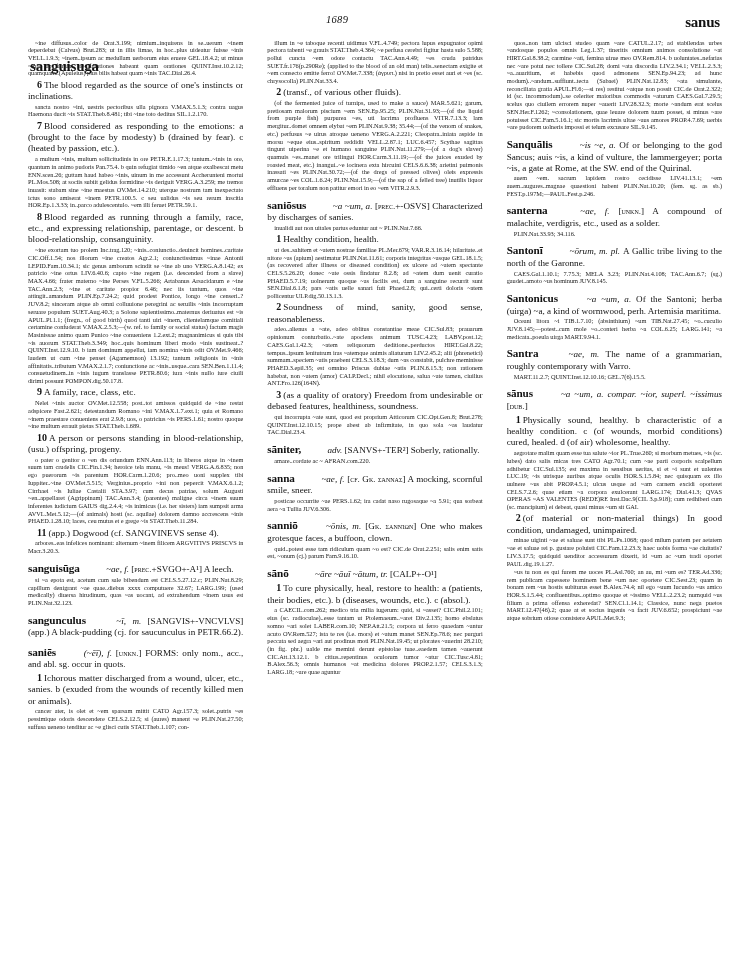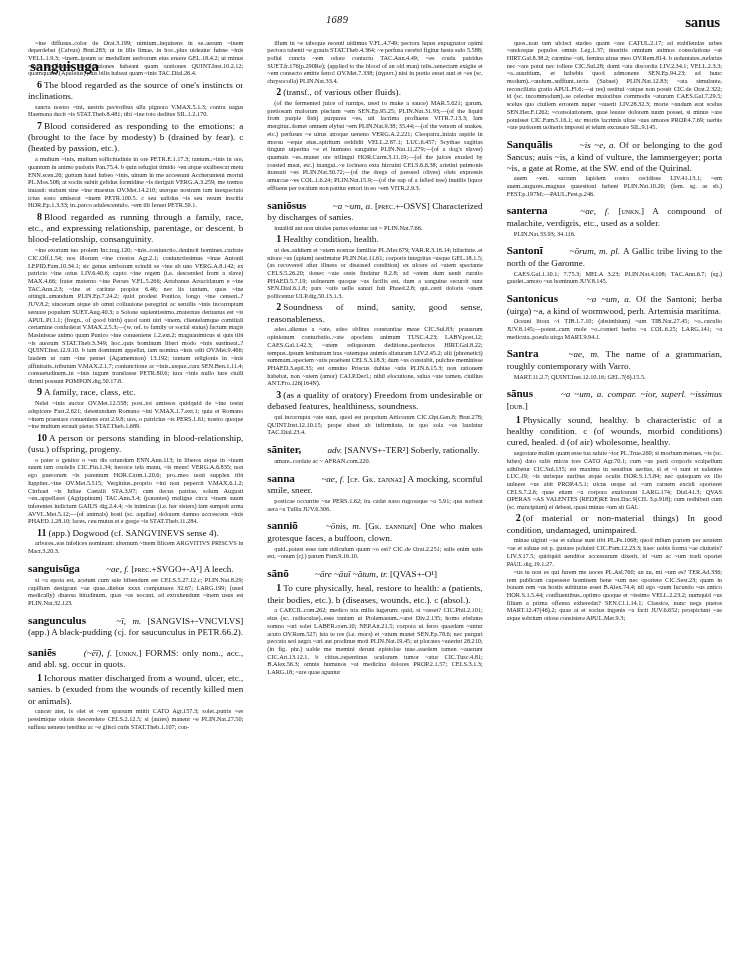--- a/index.html
+++ b/index.html
@@ -154,21 +154,21 @@
         <p class="sense"><span class="num">2</span><span>Soundness of mind, sanity, good sense, reasonableness.</span></p>
         <p class="cites">adeo..alienus a ~ate, adeo oblitus constantiae meae CIC.Sul.83; prauarum opinionum conturbatio..~ate apoclens animum TUSC.4.23; LABV.post.12; CAES.Gal.1.42.3; ~atem reliquorum deditione..perductos HIRT.Gal.8.22; tempus..ipsum lenitutrum iras ~atemque animis aliaturum LIV.2.45.2; alii (phrenetici) summam..speciem ~atis praebent CELS.3.18.3; dum ~as constabit, pulchre meminisse PHAED.3.epil.35; est omnino Priscus dubiae ~atis PLIN.6.15.3; non rationem habebat, non ~atem (amor) CALP.Decl.; nihil elocutione, salua ~ate tamen, ciuilius ANT.Fro.126(164N).</p>
         <p class="sense"><span class="num">3</span><span>(as a quality of oratory) Freedom from undesirable or debased features, healthiness, soundness.</span></p>
         <p class="cites">qui incorrupta ~ate sunt, quod est proprium Atticorum CIC.Opt.Gen.8; Brut.278; QUINT.Inst.12.10.15; prope abest ab infirmitate, in quo sola ~as laudatur TAC.Dial.23.4.</p>
         <p class="headword-line hw-block"><span class="hw">sāniter,</span><span class="gram"> adv. </span><span class="etym">[SANVS+-TER²]</span><span> Soberly, rationally.</span></p>
         <p class="cites">amare..cordate ac ~ AFRAN.com.220.</p>
         <p class="headword-line hw-block"><span class="hw">sanna</span><span class="gram"> ~ae, f. </span><span class="etym">[cf. Gk. σάννας]</span><span> A mocking, scornful smile, sneer.</span></p>
         <p class="cites">posticae occurrite ~ae PERS.1.62; ira cadat naso rugosaque ~a 5.91; qua sorbeat aera ~a Tullia JUV.6.306.</p>
         <p class="headword-line hw-block"><span class="hw">sanniō</span><span class="gram"> ~ōnis, m. </span><span class="etym">[Gk. σαννίων]</span><span> One who makes grotesque faces, a buffoon, clown.</span></p>
         <p class="cites">quid..potest esse tam ridiculum quam ~o est? CIC.de Orat.2.251; salis enim satis est, ~onum (cj.) parum Fam.9.16.10.</p>
-        <p class="headword-line hw-block"><span class="hw">sānō</span><span class="gram"> ~āre ~āuī ~ātum, tr. </span><span class="etym">[QVAS+-O¹]</span><span></span></p>
+        <p class="headword-line hw-block"><span class="hw">sānō</span><span class="gram"> ~āre ~āuī ~ātum, tr. </span><span class="etym">[CALP+-O¹]</span><span></span></p>
         <p class="sense"><span class="num">1</span><span>To cure physically, heal, restore to health: a (patients, their bodies, etc.). b (diseases, wounds, etc.). c (absol.).</span></p>
         <p class="cites">a CAECIL.com.262; medico tria milia iugerum: quid, si ~asset? CIC.Phil.2.101; eius (sc. radioculae)..esse tantam ut Ptolemaeum..~aret Div.2.135; homo ebslatus somno ~ari solet LABER.com.10; NEP.Att.21.5; corpora ui ferro quaedam ~antur acuto OV.Rem.527; ista te res (i.e. mors) et ~atum manet SEN.Ep.78.6; nec purguri peccata sed aegra ~ari aut prodinus moti PLIN.Nat.19.45; ut plorates ~auerint 28.210; (in fig. phr.) ualde me memini derunt epistolae tuae..eaedem tamen ~auerunt CIC.Att.13.12.1. b citius..repentinus oculorum tumor ~atur CIC.Tusc.4.81; B.Alex.56.3; omnis humanos ~at medicina dolores PROP.2.1.57; CELS.3.1.3; LARG.18; ~are quae aguntur</p>
       </div>
     <div class="col" id="col-3">
         <p class="cites">quos..non tam ulcisci studeo quam ~are CATUL.2.17; ad stabilendas urbes ~andosque populos omnis Leg.1.37; tineritis omnium animos consolatione ~at HIRT.Gal.8.38.2; carmine ~ati, femina uirue meo OV.Rem.814. b uoluntates..nefarias nec ~are potui nec tollere CIC.Sul.28; domi ~ata discordia LIV.2.34.1; VELL.2.3.3; ~a..auaritium, et habebis quod admonens SEN.Ep.94.23; ad hunc modum)..~andum..suffiunt..tecta (Sabaei) PLIN.Nat.12.83; ~ata simulante, reconciliata gratia APUL.Fl.6;—si res) restitui ~atque non possit CIC.de Orat.2.322; id (sc. incommodum)..se celeriter maioribus commodis ~aturum CAES.Gal.7.29.5; scelus quo ciuilem errorem nuper ~auerit LIV.28.32.3; morte ~andum erat scelus SEN.Her.F.1262; ~consolationem, quae leuare dolorem tuum posset, si minus ~are potuisset CIC.Fam.5.16.1; sic mortis lacrimis ultae ~aus amores PROP.4.7.69; uerbis ~are pudorem uolneris impossi et telum excusare SIL.9.145.</p>
         <p class="headword-line hw-block"><span class="hw">Sanquālis</span><span class="gram"> ~is ~e, a. </span><span class="etym"></span><span> Of or belonging to the god Sancus; auis ~is, a kind of vulture, the lammergeyer; porta ~is, a gate at Rome, at the SW. end of the Quirinal.</span></p>
         <p class="cites">auem ~em. sacrum lapidem rostro cecidisse LIV.41.13.1; ~em auem..augures..magnae quaestioni habent PLIN.Nat.10.20; (fem. sg. as sb.) FEST.p.197M;—PAUL.Fest.p.246.</p>
         <p class="headword-line hw-block"><span class="hw">santerna</span><span class="gram"> ~ae, f. </span><span class="etym">[unkn.]</span><span> A compound of malachite, verdigris, etc., used as a solder.</span></p>
         <p class="cites">PLIN.Nat.33.93; 34.116.</p>
         <p class="headword-line hw-block"><span class="hw">Santonī</span><span class="gram"> ~ōrum, m. pl. </span><span class="etym"></span><span> A Gallic tribe living to the north of the Garonne.</span></p>

